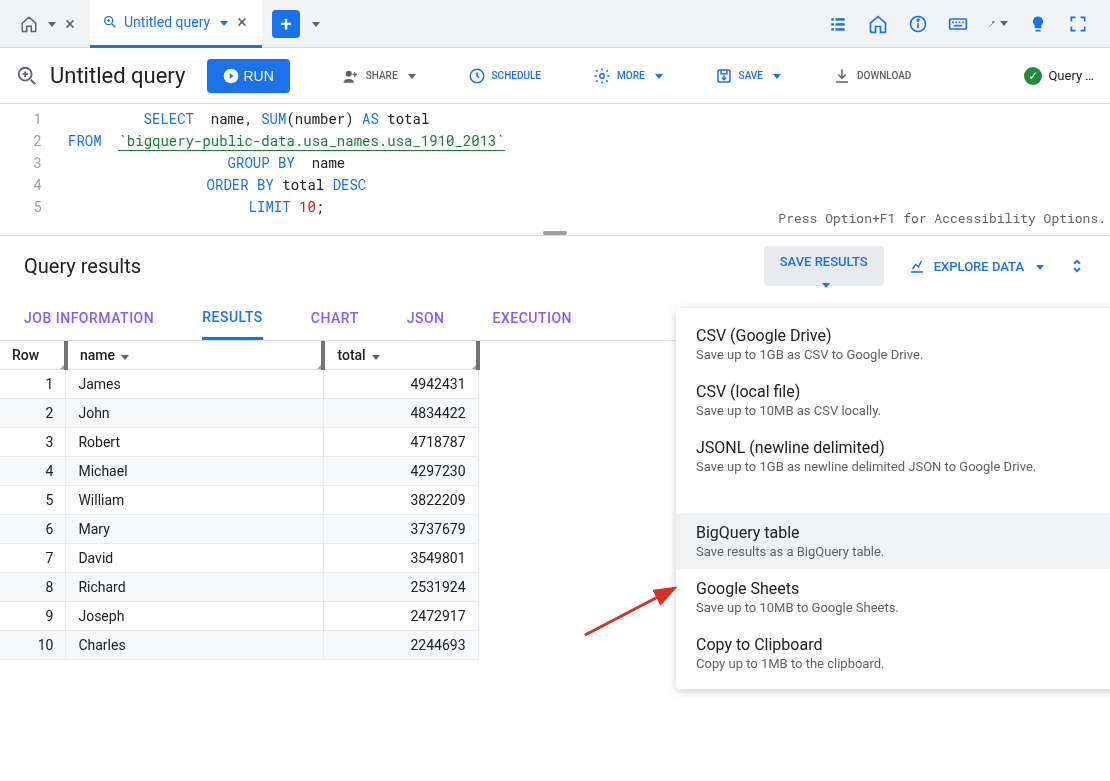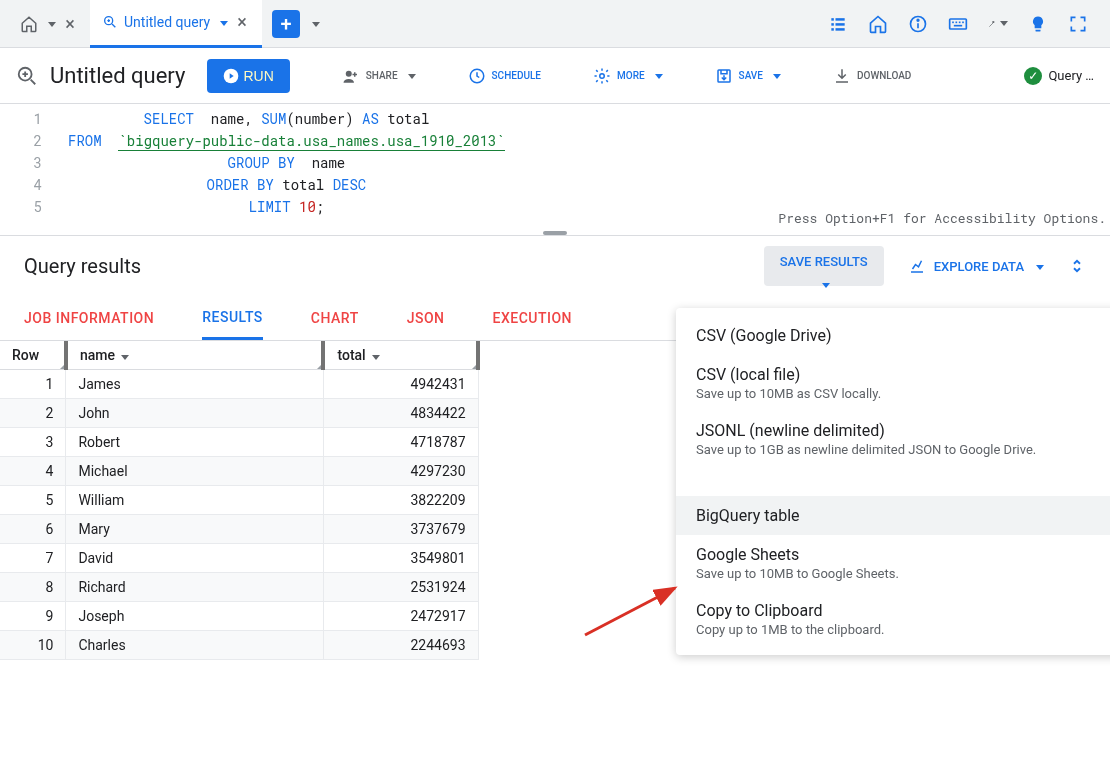--- a/index.html
+++ b/index.html
@@ -38,21 +38,21 @@
   .drag-handle { position: absolute; left: 50%; bottom: 0; transform: translateX(-50%); width: 24px; height: 4px; border-radius: 2px; background: #9aa0a6; }
 
   .results-hdr { display: flex; align-items: center; height: 60px; padding: 0 24px; }
   .results-hdr h2 { font-size: 20px; font-weight: 400; }
   .results-actions { margin-left: auto; display: flex; align-items: center; gap: 24px; }
   .save-results-btn { background: #e8eaed; color: #1a73e8; height: 40px; padding: 0 16px; display: flex; align-items: center; gap: 8px; font-weight: 500; border-radius: 4px; cursor: pointer; flex-direction: column;}
   .explore-btn { color: #1a73e8; font-weight: 500; display: flex; align-items: center; gap: 8px; cursor: pointer;}
   .expand-btn { color: #1a73e8; cursor: pointer;}
 
   .result-tabs { display: flex; border-bottom: 1px solid #dadce0; padding: 0 24px; gap: 48px; }
-  .result-tab { height: 44px; display: flex; align-items: center; font-weight: 500; font-size: 14px; color: #ef4444; letter-spacing: .5px; cursor: pointer; }
+  .result-tab { height: 44px; display: flex; align-items: center; font-weight: 500; font-size: 14px; color: #8b5cf6; letter-spacing: .5px; cursor: pointer; }
   .result-tab.active { color: #1a73e8; border-bottom: 3px solid #1a73e8; }
 
   .datatable { width: 480px; border-collapse: collapse; font-size: 14px; }
   .datatable th { text-align: left; padding: 6px 12px; font-weight: 500; border-bottom: 1px solid #dadce0; border-right: 4px solid #737373; background: #fff; position: relative;}
   .datatable td { padding: 6px 12px; border-bottom: 1px solid #e8eaed; border-right: 1px solid #e8eaed; }
   .datatable tr:nth-child(even) td { background: #f8f9fa; }
   .col-row { width: 64px; text-align: center;}
   .datatable td.col-row { text-align: right; }
   .col-total { text-align: right; }
   .datatable td.col-total { text-align: right; }
@@ -318,31 +318,33 @@
         <td class="col-row">10</td>
         <td>Charles</td>
         <td class="col-total">2244693</td>
       </tr>
     </tbody>
 </table>
 
 <div class="dropdown-menu" id="save-menu">
     <div class="menu-item">
       <div class="mtitle">CSV (Google Drive)</div>
+      <div class="mdesc">Save up to 1GB as CSV to Google Drive.</div>
     </div>
     <div class="menu-item">
       <div class="mtitle">CSV (local file)</div>
       <div class="mdesc">Save up to 10MB as CSV locally.</div>
     </div>
     <div class="menu-item">
       <div class="mtitle">JSONL (newline delimited)</div>
       <div class="mdesc">Save up to 1GB as newline delimited JSON to Google Drive.</div>
     </div>
     <div class="menu-item hover">
       <div class="mtitle">BigQuery table</div>
+      <div class="mdesc">Save results as a BigQuery table.</div>
     </div>
     <div class="menu-item">
       <div class="mtitle">Google Sheets</div>
       <div class="mdesc">Save up to 10MB to Google Sheets.</div>
     </div>
     <div class="menu-item">
       <div class="mtitle">Copy to Clipboard</div>
       <div class="mdesc">Copy up to 1MB to the clipboard.</div>
     </div>
   </div>

